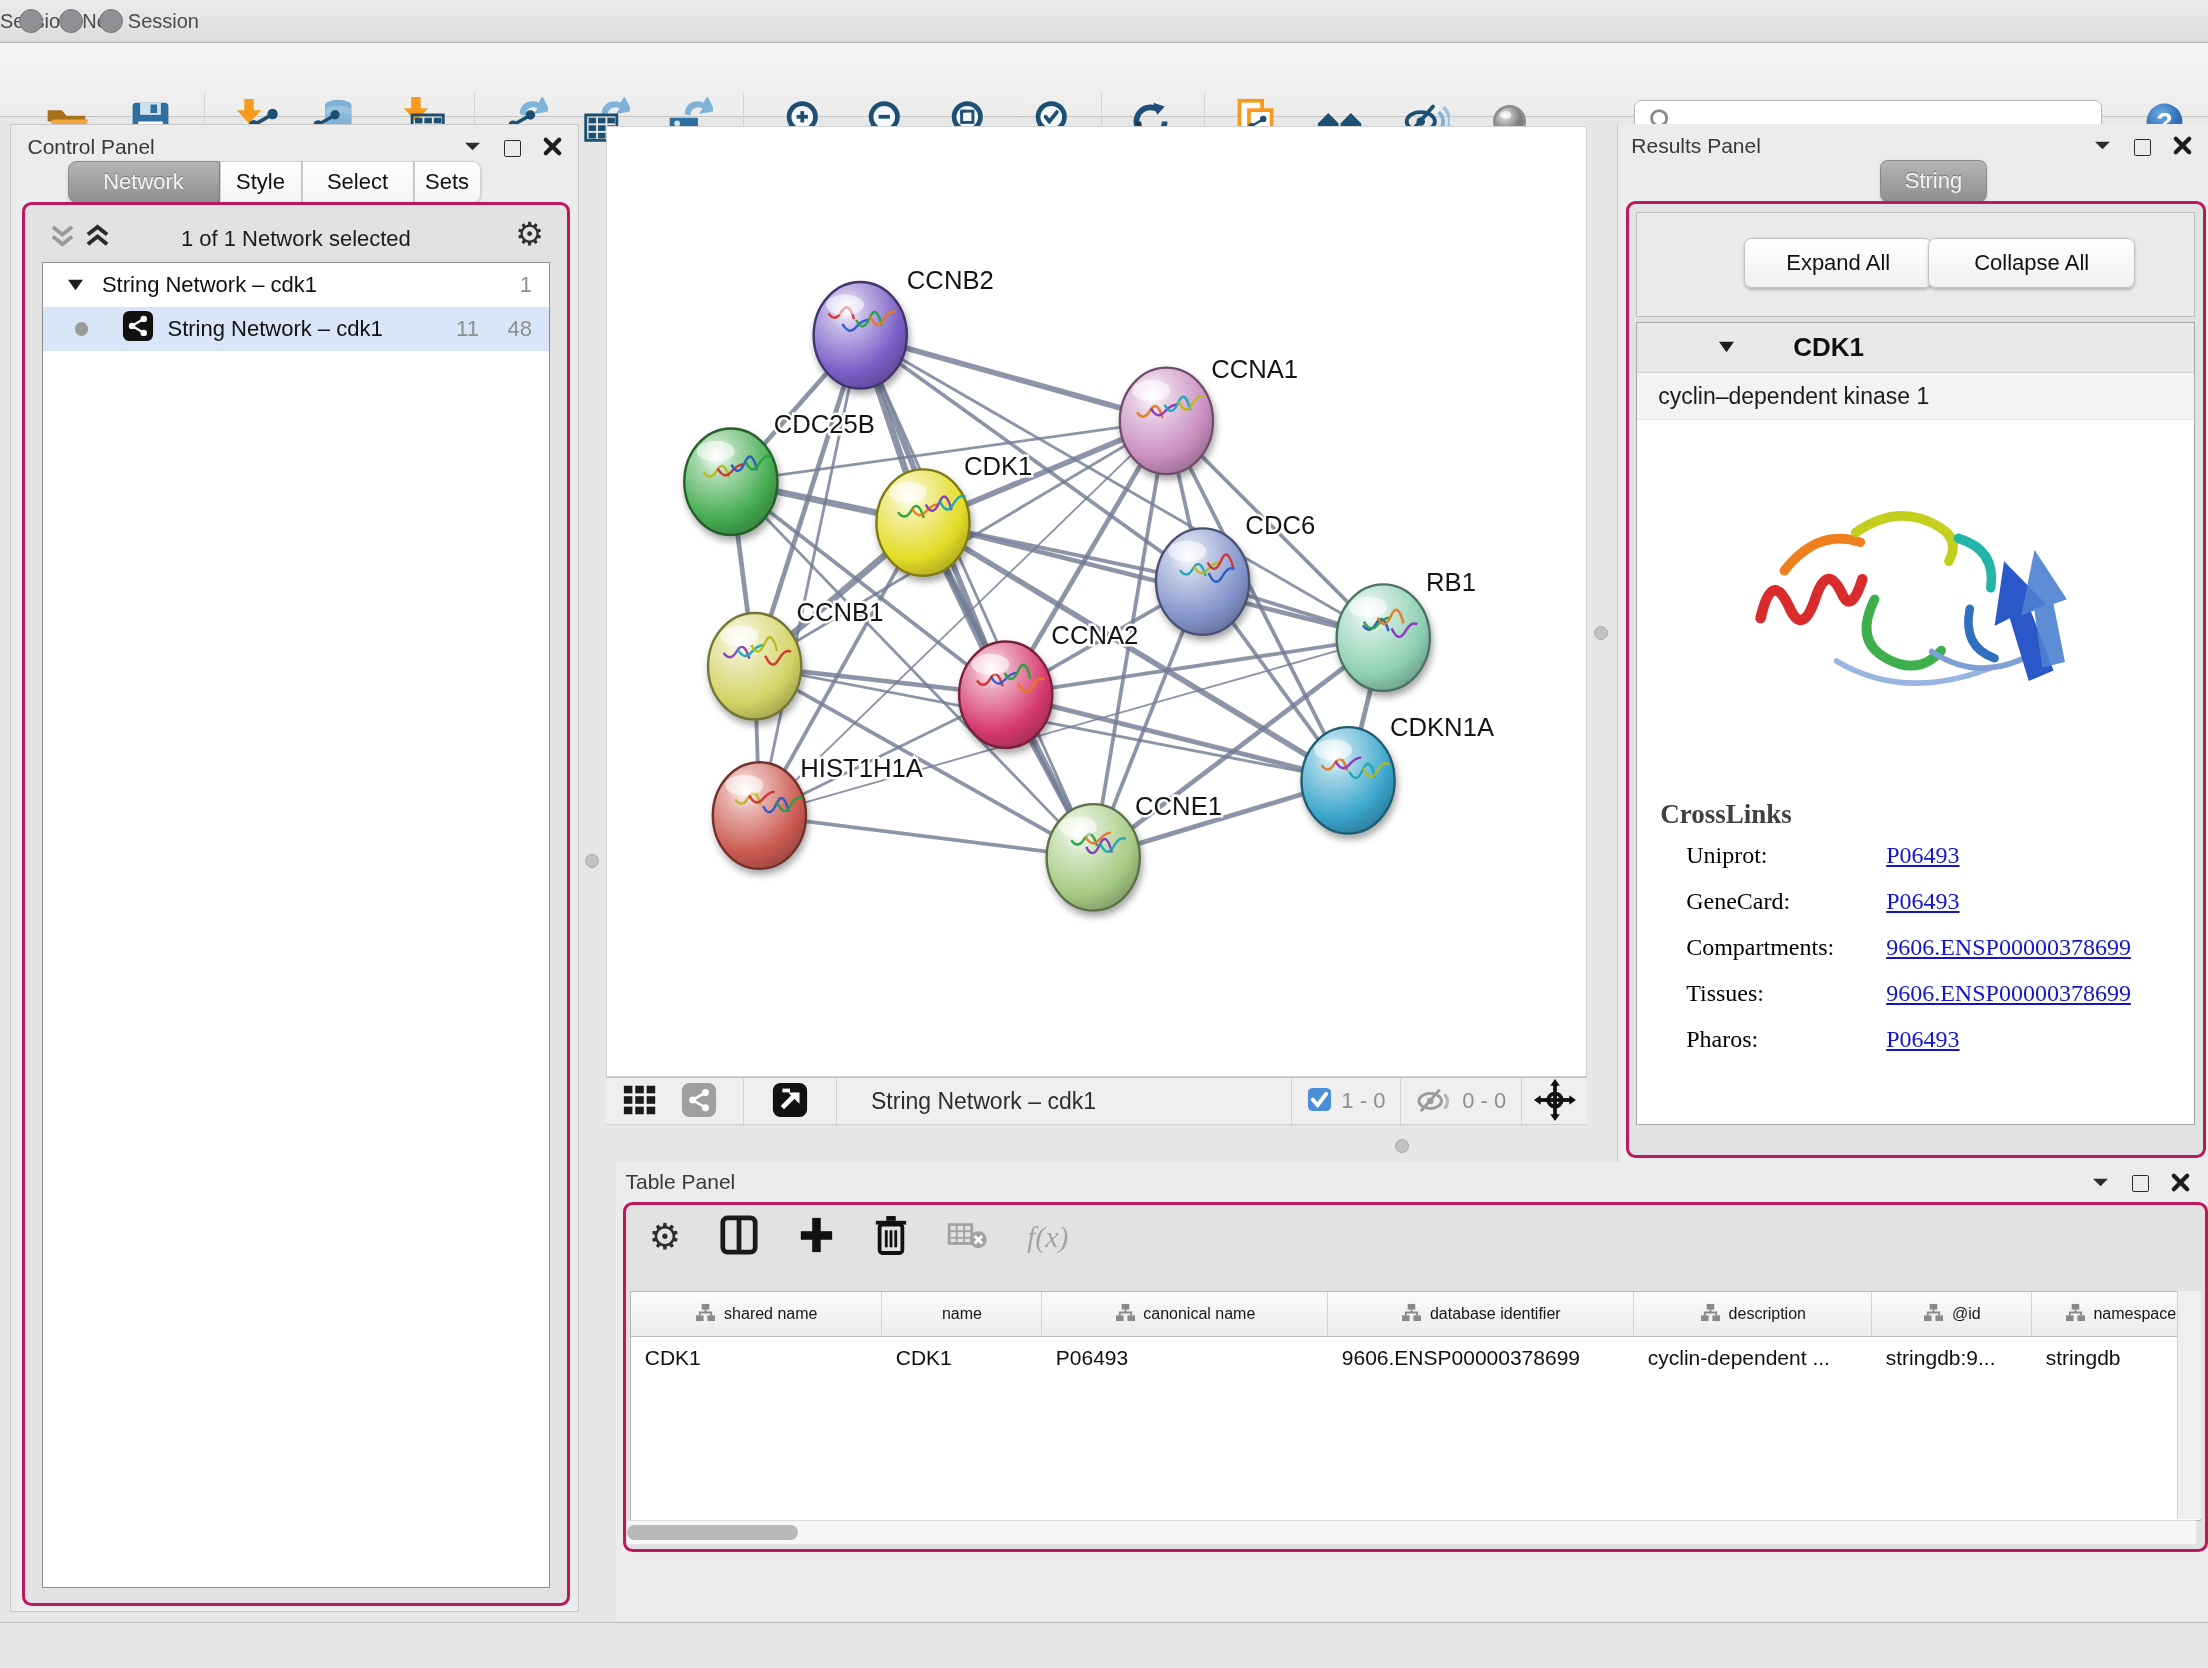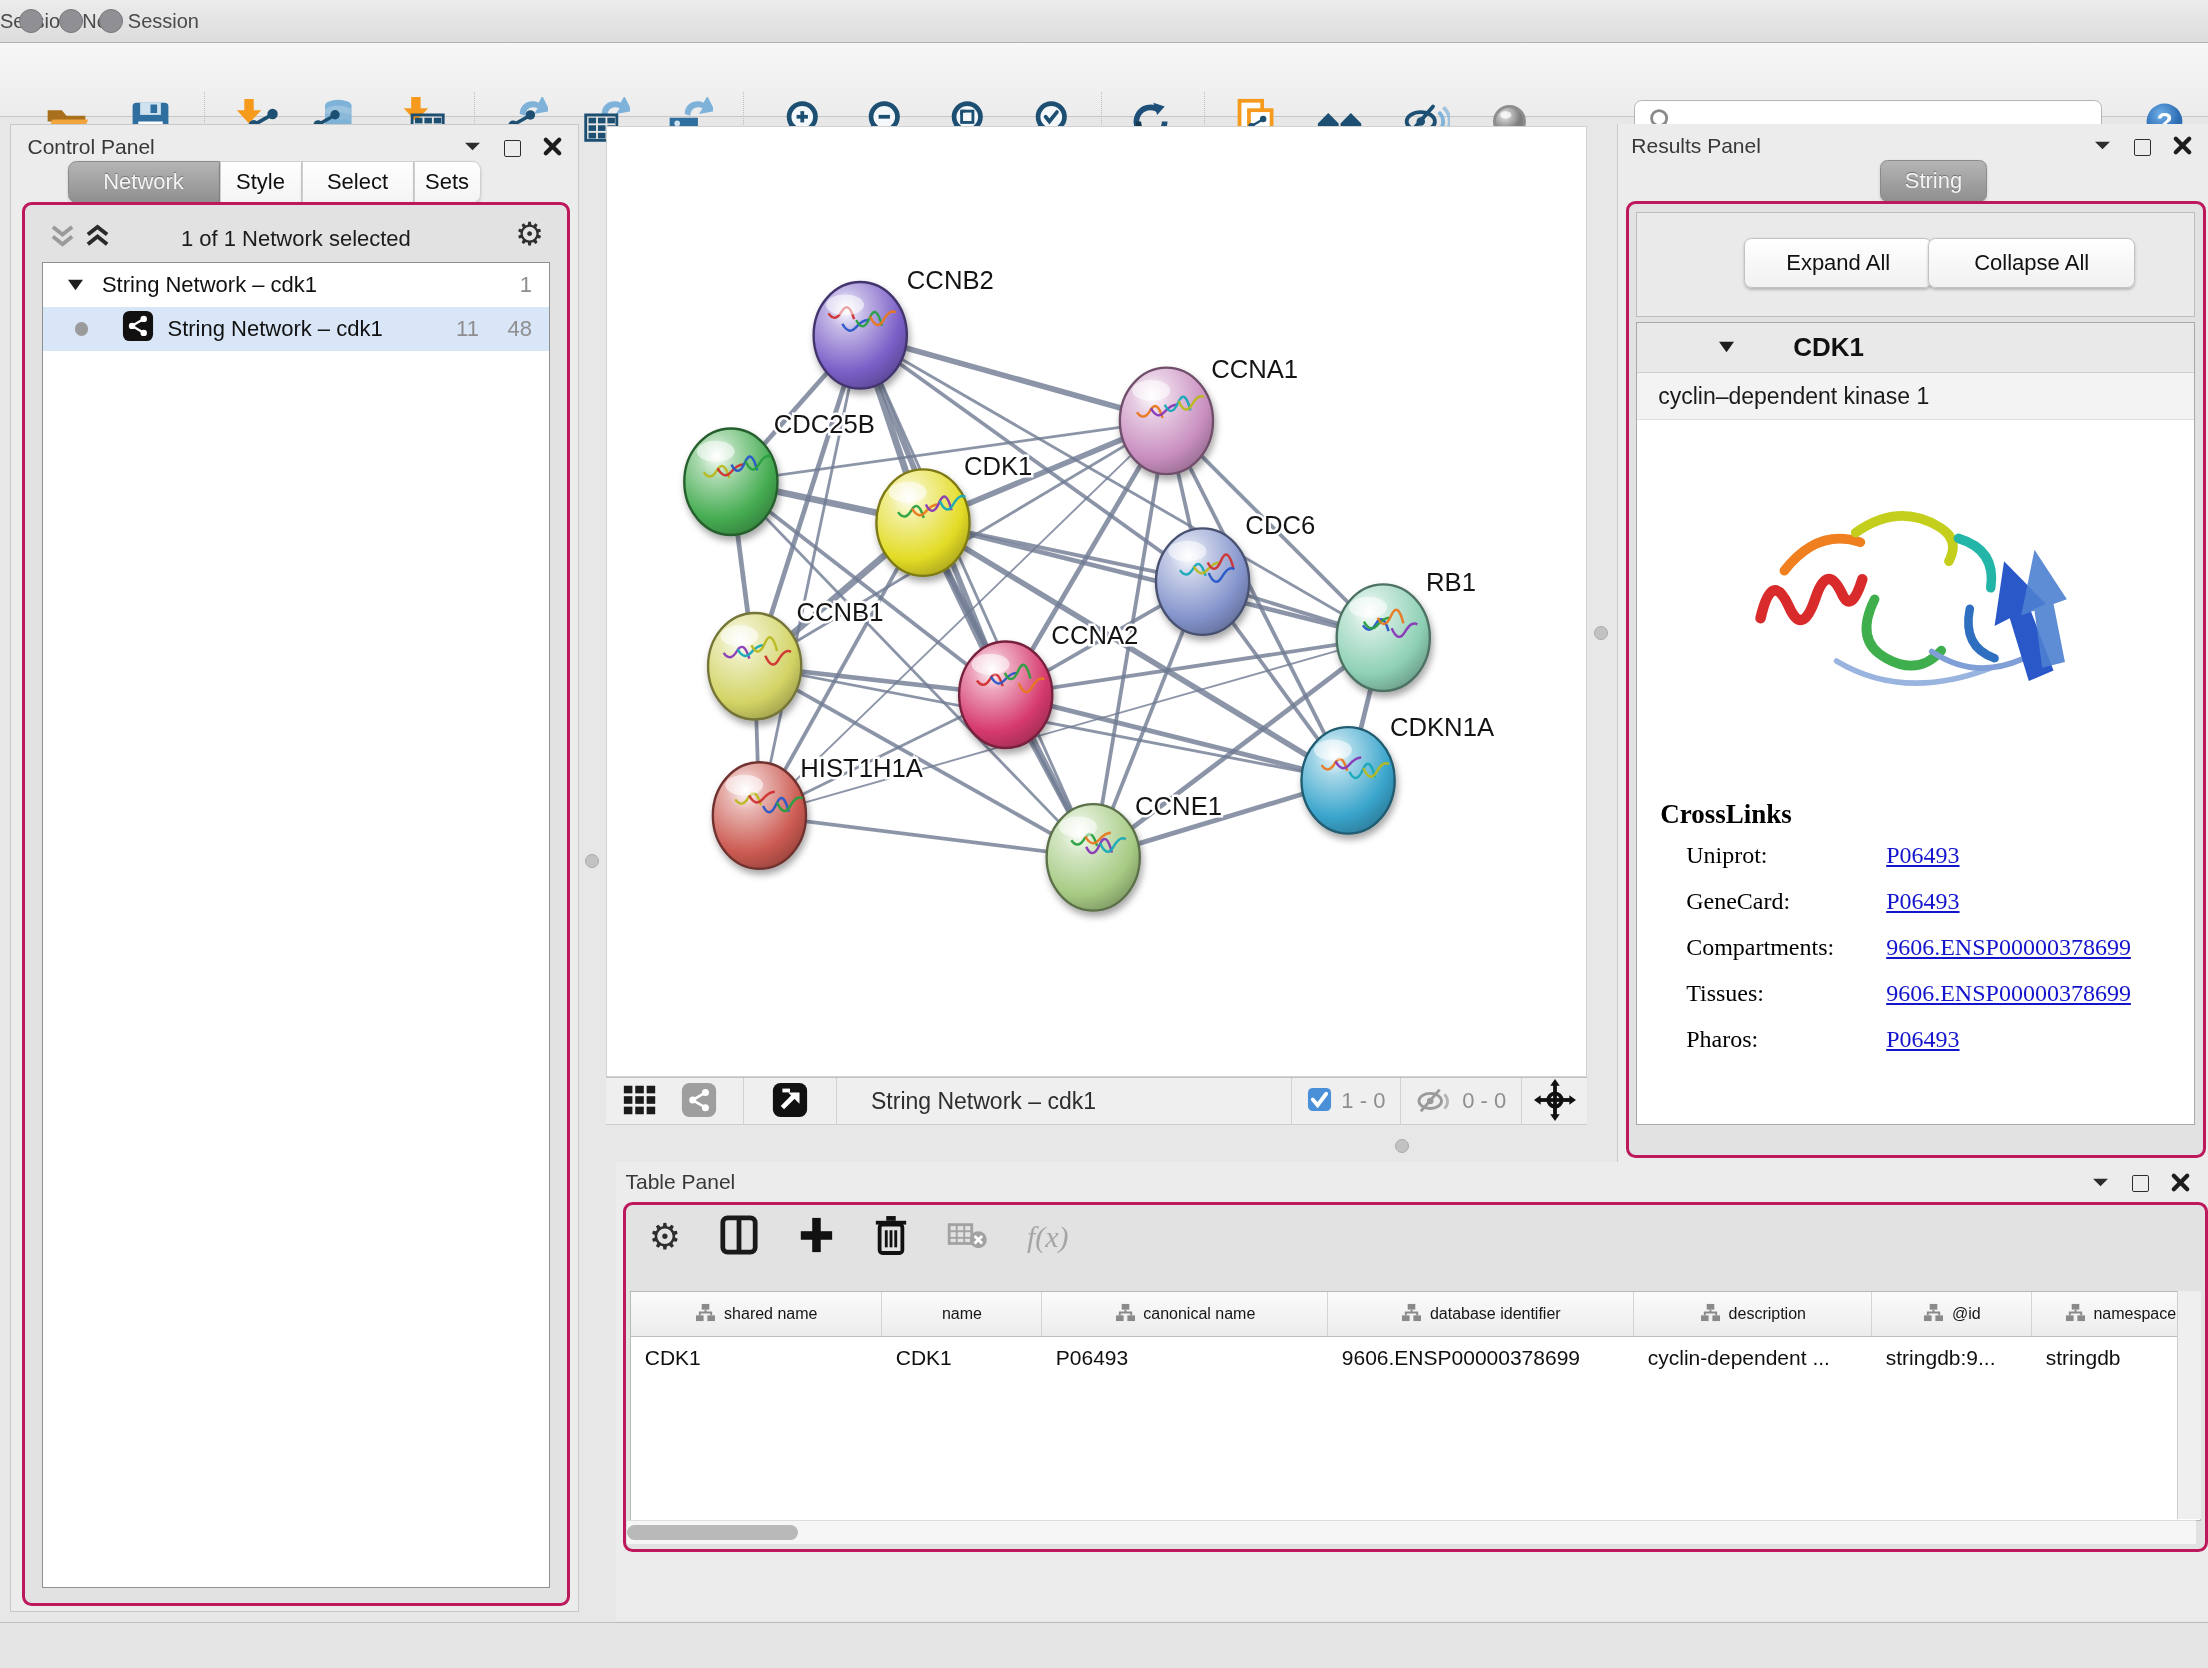--- a/index.html
+++ b/index.html
@@ -653,21 +653,21 @@
             <path d="M150 160 q-22 44 12 62 q34 19 58 -8" fill="none" stroke="#3fae4c" stroke-width="10" stroke-linecap="round"></path>
             <path d="M238 96 q40 12 34 52" fill="none" stroke="#22b5a8" stroke-width="10" stroke-linecap="round"></path>
             <path d="M110 225 q70 42 160 8" fill="none" stroke="#9ab4e0" stroke-width="6" stroke-linecap="round"></path>
             <path d="M210 215 q45 30 95 8" fill="none" stroke="#7f9fd6" stroke-width="6" stroke-linecap="round"></path>
             <path d="M286 120 L330 165 L314 172 L338 235 L312 246 L292 180 L276 188 Z" fill="#2b58c9"></path>
             <path d="M318 108 L352 160 L338 165 L350 226 L326 232 L318 172 L304 177 Z" fill="#4d7fd0" opacity="0.9"></path>
             <path d="M250 170 q-8 40 26 52" fill="none" stroke="#2f6fc0" stroke-width="9" stroke-linecap="round"></path>
           </svg>
         </div>
 
-        <div class="abs serif" style="left:23px;top:476px;font-size:27px;font-weight:bold;color:#000000;">CrossLinks</div>
+        <div class="abs serif" style="left:23px;top:476px;font-size:27px;font-weight:bold;color:#404040;">CrossLinks</div>
         <div class="abs" style="left:49px;top:519px;width:495px;" id="crosslinks">
             <div style="display: flex; margin-bottom: 19px; font-size: 24px;">
               <span class="serif" style="width: 200px;">Uniprot:</span>
               <span class="link">P06493</span>
             </div>
             <div style="display: flex; margin-bottom: 19px; font-size: 24px;">
               <span class="serif" style="width: 200px;">GeneCard:</span>
               <span class="link">P06493</span>
             </div>
             <div style="display: flex; margin-bottom: 19px; font-size: 24px;">

